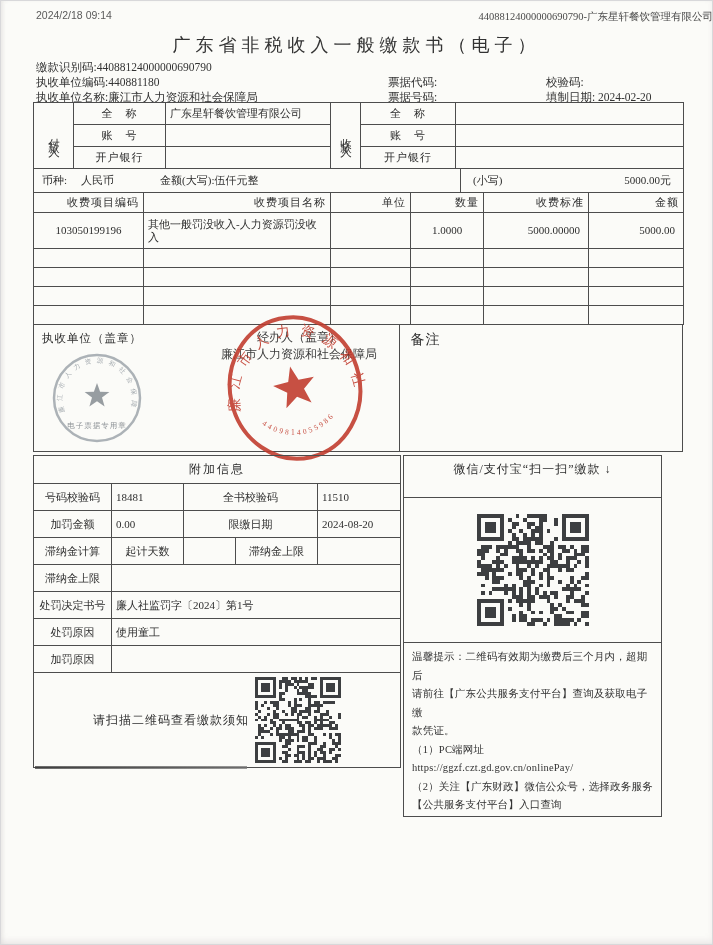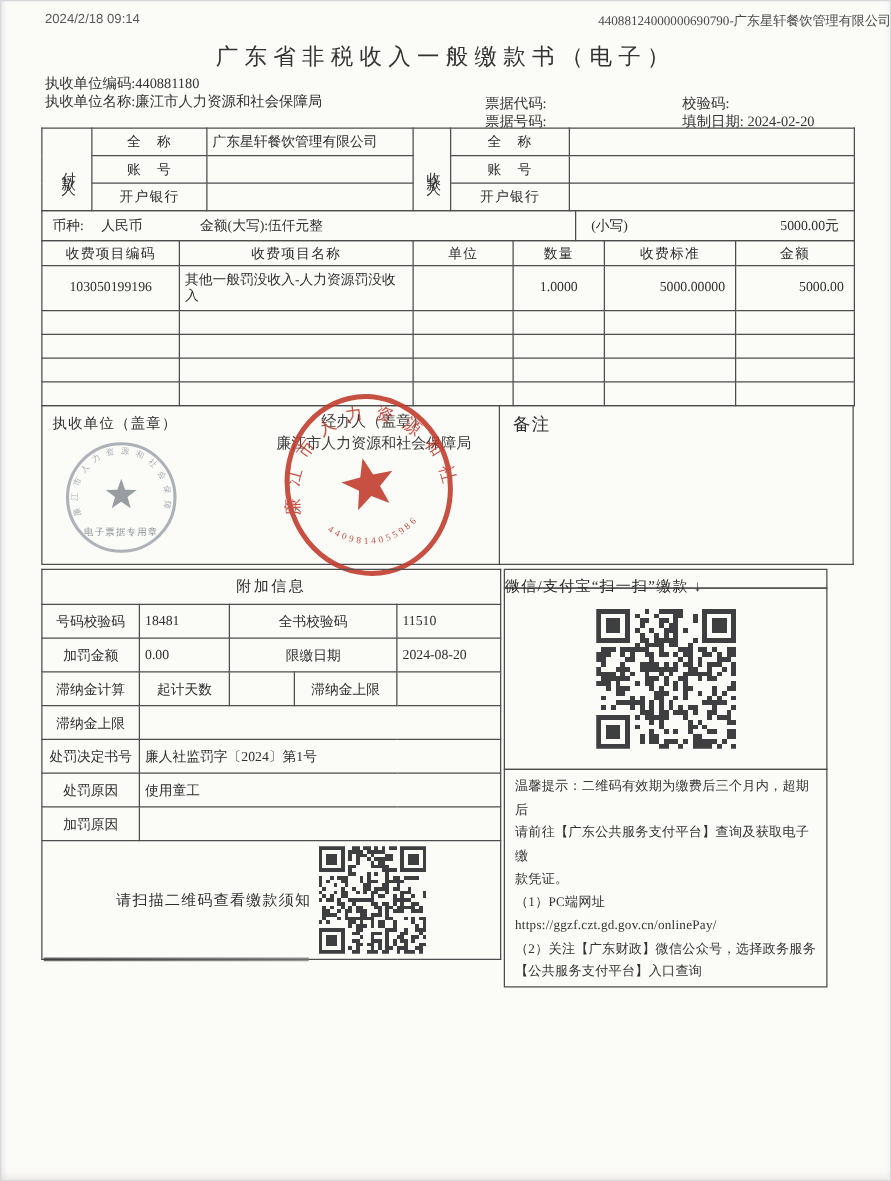--- a/index.html
+++ b/index.html
@@ -21,21 +21,21 @@
   td{border:1px solid #4d4d4d;font-size:11px;padding:1px 4px;overflow:hidden;color:#2e2e2e;}
   .main{top:103px;left:33px;width:650px;}
   .main table{width:650px;margin-top:-1px;}
   .vlab{text-align:center;vertical-align:middle;}
   .vlab span{writing-mode:vertical-lr;text-orientation:upright;letter-spacing:4px;font-size:11.5px;}
   .lbl{text-align:center;letter-spacing:1px;}
   .amount-cell{padding:2px 8px;}
   .amount-cell .gap1{margin-left:14px;}
   .amount-cell .gap2{margin-left:46px;}
   .small-amt{display:flex;justify-content:space-between;padding:2px 8px;}
-  .feehead td{text-align:center;height:17px;letter-spacing:1px;}
+  .feehead td{text-align:right;height:17px;letter-spacing:1px;}
   .feerow td{height:33px;line-height:13px;}
   .emptyrow td{height:16px;}
   .num-r{text-align:right;padding-right:8px;}
   .num-c{text-align:center;}
   
   .stamp-row{display:flex;width:650px;margin-top:-1px;}
   .stamp-cell{position:relative;width:366px;border:1px solid #4d4d4d;height:126px;}
   .remark-cell{position:relative;width:282px;border:1px solid #4d4d4d;border-left:none;height:126px;}
   .collector-label{position:absolute;top:6px;left:8px;font-size:11.5px;letter-spacing:1px;}
   .remark-label{position:absolute;top:6px;left:10px;font-size:14px;letter-spacing:1px;}
@@ -47,40 +47,41 @@
   .xtable{position:absolute;left:0;top:0;width:367px;}
   .xtable td{height:24px;}
   .xtable .ttl{text-align:center;letter-spacing:2px;height:25px;font-size:12px;}
   .xtable .lblc{text-align:center;font-family:Liberation Mono, monospace;}
   .qr-note-row{height:92px !important;}
   .qr-note-inner{display:flex;align-items:center;justify-content:center;gap:6px;}
   .qr-note-text{font-size:12px;letter-spacing:1px;}
   .qr-sm{width:86px;height:86px;}
   .rightcol{position:absolute;left:370px;top:0;width:259px;}
   .box{border:1px solid #4d4d4d;box-sizing:border-box;width:259px;}
-  .scan-head{height:16px;line-height:26px;font-size:12px;letter-spacing:1px;}
+  .scan-head{height:43px;line-height:26px;text-align:center;font-size:12px;letter-spacing:1px;}
   .qr-box{height:146px;margin-top:-1px;display:flex;align-items:center;justify-content:center;}
   .qr-lg{width:112px;height:112px;}
   .tips-box{height:175px;margin-top:-1px;padding:5px 8px;font-size:10.5px;line-height:18.5px;
             white-space:pre-line;letter-spacing:.2px;color:#333;}
   .qr svg rect{fill:#3d3f41;}
   .qr{display:block;}
   .artifact{top:766px;left:35px;width:212px;height:3px;background:linear-gradient(90deg,#3a3a3a,#777);opacity:.75;}
   svg text, svg textPath{font-family:"Liberation Serif","DejaVu Serif",serif;}
 </style>
 </head>
 <body>
 
 <div class="page">
 
   <div class="abs scan-time">2024/2/18 09:14</div>
   <div class="abs doc-ref">44088124000000690790-广东星轩餐饮管理有限公司</div>
   <div class="abs title">广东省非税收入一般缴款书（电子）</div>
 
   <div class="abs hinfo">
+    <div><span>缴款识别码:</span><span>44088124000000690790</span></div>
     <div><span>执收单位编码:</span><span>440881180</span></div>
     <div><span>执收单位名称:</span><span>廉江市人力资源和社会保障局</span></div>
   </div>
 
   <div class="abs hinfo-right">
     <div class="row">
       <span class="c1"><span>票据代码:</span> <span></span></span>
       <span><span>校验码:</span> <span></span></span>
     </div>
     <div class="row">

